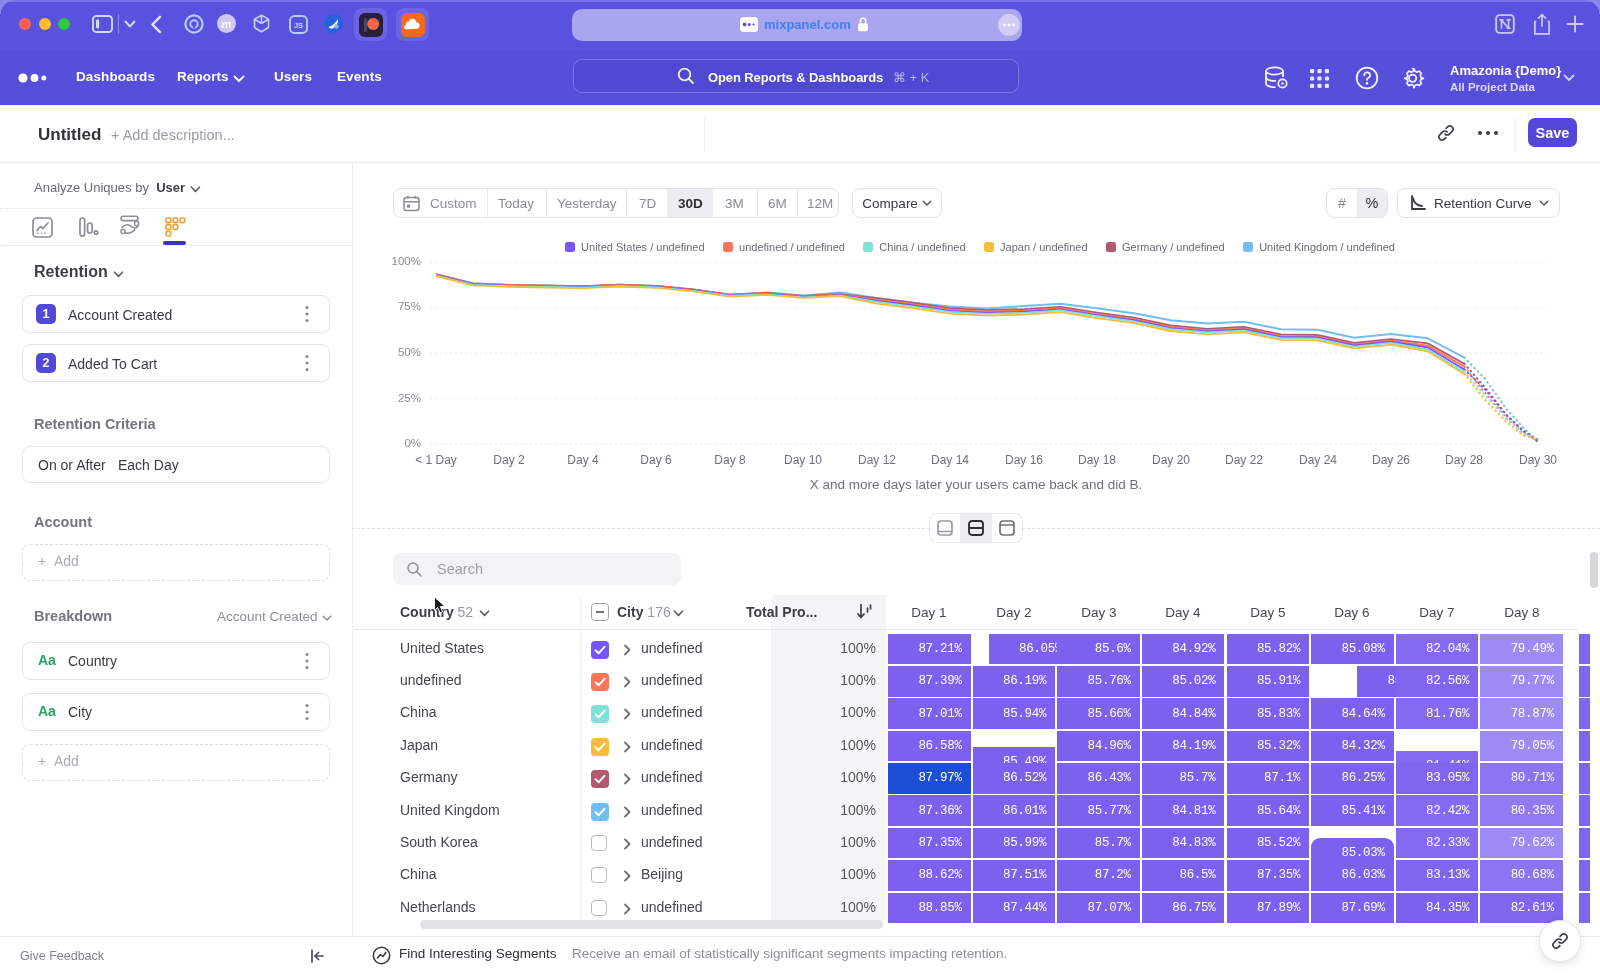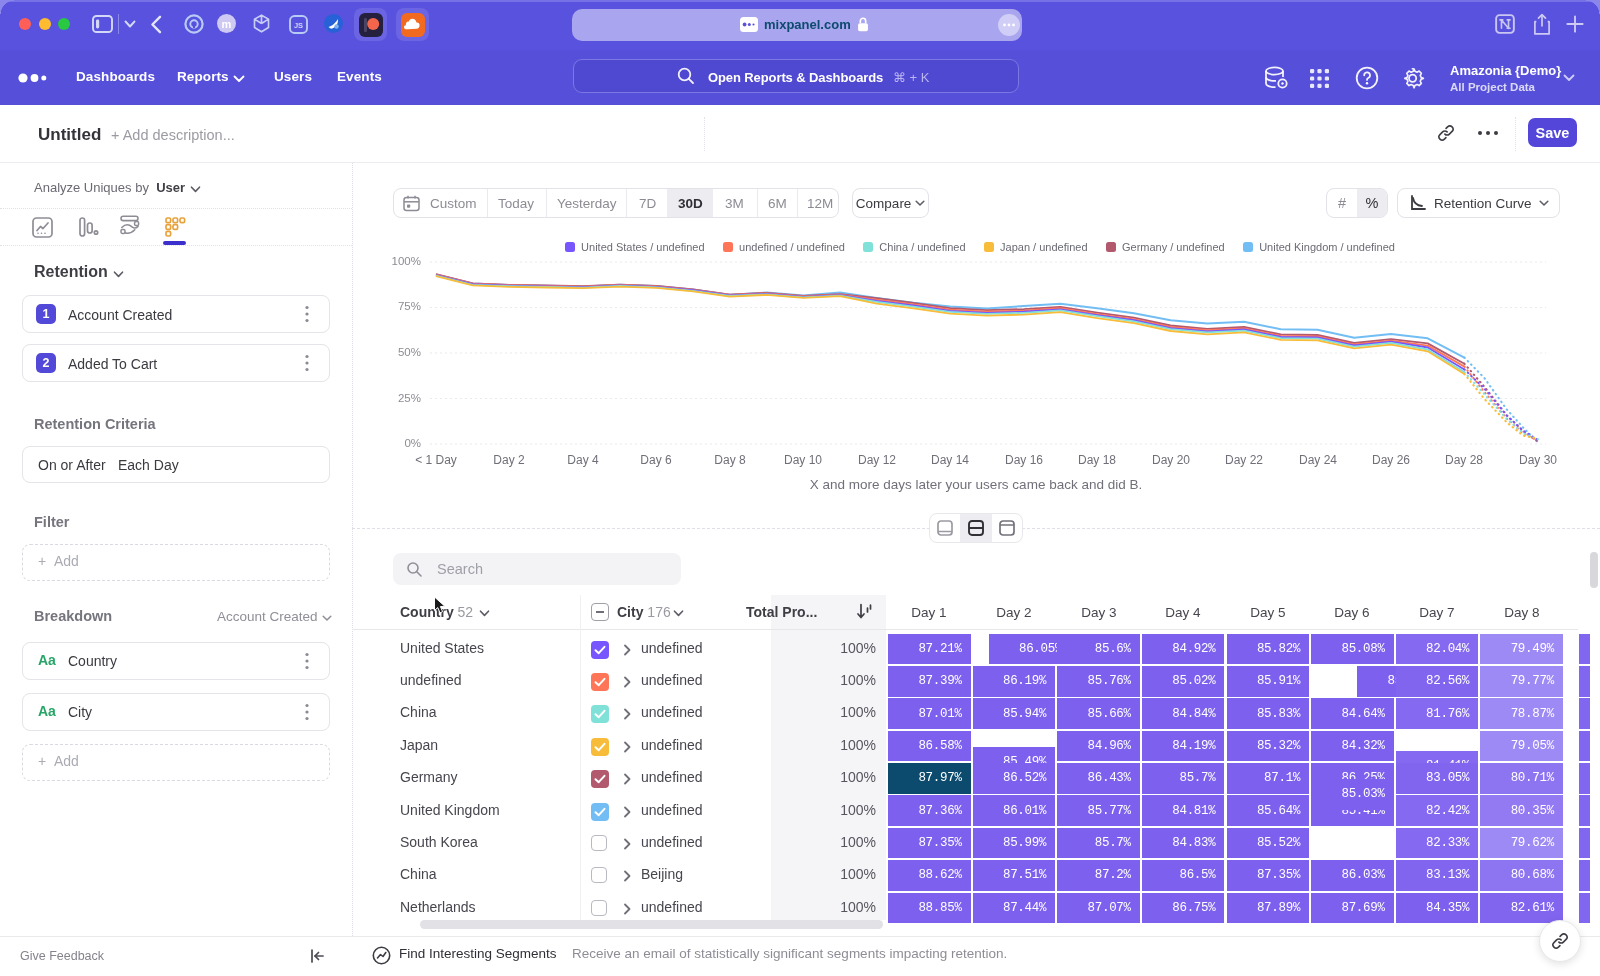--- a/index.html
+++ b/index.html
@@ -69,21 +69,21 @@
     <path d="M5 17.5 q-1.8-.3-1.8-2.2 q0-1.9 2-2.1 q.3-4 2.3-4 l.8.3 q1-3.4 4-3.4 q3.8 0 4.4 4.2 q2.6-.4 3.3 1.9 q.7 2.2-1 4 q-.8.8-2 .8 L7 17.6 Z" fill="#fff"></path>
   </svg>
 
 <div class="abs" style="left:572px;top:9px;width:450px;height:32px;border-radius:10px;background:#A9A5EE;"></div>
 <div class="abs" style="left:740px;top:17px;width:18px;height:15px;border-radius:3.5px;background:#fff;"></div>
 <svg class="ic" style="left:740px;top:17px" width="18" height="15" viewBox="0 0 18 15">
     <circle cx="4.6" cy="7.5" r="1.9" fill="#5A52DC"></circle>
     <circle cx="9.3" cy="7.5" r="1.5" fill="#5A52DC"></circle>
     <circle cx="13.5" cy="7.5" r="1.1" fill="#5A52DC"></circle>
   </svg>
-<div class="abs" style="left:764px;top:17px;color:#0c4a6e;font-weight:700;font-size:13px;">mixpanel.com</div>
+<div class="abs" style="left:764px;top:17px;color:#3b82f6;font-weight:700;font-size:13px;">mixpanel.com</div>
 <svg class="ic" style="left:856px;top:16px" width="14" height="17" viewBox="0 0 15 19">
     <rect x="2" y="8" width="11" height="9" rx="2" fill="#fff"></rect>
     <path d="M4.5 8 V5.5 a3 3 0 0 1 6 0 V8" fill="none" stroke="#fff" stroke-width="1.8"></path>
   </svg>
 <div class="abs" style="left:998px;top:14px;width:22px;height:22px;border-radius:50%;background:rgba(255,255,255,0.45);"></div>
 <svg class="ic" style="left:998px;top:14px" width="22" height="22" viewBox="0 0 22 22">
     <circle cx="6.5" cy="11" r="1.4" fill="#fff"></circle>
     <circle cx="11" cy="11" r="1.4" fill="#fff"></circle>
     <circle cx="15.5" cy="11" r="1.4" fill="#fff"></circle>
   </svg>
@@ -239,21 +239,21 @@
     <circle cx="2" cy="2.5" r="1.6" fill="#8a8a92"></circle>
     <circle cx="2" cy="9" r="1.6" fill="#8a8a92"></circle>
     <circle cx="2" cy="15.5" r="1.6" fill="#8a8a92"></circle>
   </svg>
 
 <div class="abs" style="left:34px;top:416px;font-size:14.5px;font-weight:700;color:#75757e;">Retention Criteria</div>
 <div class="abs" style="left:22px;top:446px;width:308px;height:37px;border:1px solid #e4e4e9;border-radius:8px;"></div>
 <div class="abs" style="left:38px;top:457px;font-size:14px;color:#3a3a40;">On or After</div>
 <div class="abs" style="left:118px;top:457px;font-size:14px;color:#3a3a40;">Each Day</div>
 
-<div class="abs" style="left:34px;top:514px;font-size:14.5px;font-weight:700;color:#75757e;">Filter</div>
+<div class="abs" style="left:34px;top:514px;font-size:14.5px;font-weight:700;color:#75757e;">Account</div>
 <div class="abs" style="left:22px;top:544px;width:308px;height:37px;border:1.5px dashed #dadae0;border-radius:8px;"></div>
 <div class="abs" style="left:38px;top:553px;font-size:14px;color:#abacb3;">+&nbsp;&nbsp;Add</div>
 
 <div class="abs" style="left:34px;top:608px;font-size:14.5px;font-weight:700;color:#75757e;">Breakdown</div>
 <div class="abs" style="left:217px;top:609px;font-size:13.5px;color:#8f8f97;">Account Created</div>
 <svg class="ic" style="left:322px;top:615px" width="10" height="7" viewBox="0 0 10 7">
     <path d="M1.2 1.2 L5 5 L8.8 1.2" fill="none" stroke="#8f8f97" stroke-width="1.5" stroke-linecap="round" stroke-linejoin="round"></path>
   </svg>
 
 <div class="abs" style="left:22px;top:642px;width:308px;height:38px;border:1px solid #e4e4e9;border-radius:8px;"></div>
@@ -293,21 +293,21 @@
 <div style="position:absolute;left:232px;top:0;width:1px;height:28px;background:#e9e9ee;"></div>
 <span style="position:absolute;left:245px;top:7px;">7D</span>
 <div style="position:absolute;left:273px;top:0;width:46px;height:28px;background:#ededf1;"></div>
 <span style="position:absolute;left:284px;top:7px;color:#2f2f36;font-weight:700;">30D</span>
 <span style="position:absolute;left:331px;top:7px;">3M</span>
 <div style="position:absolute;left:363px;top:0;width:1px;height:28px;background:#e9e9ee;"></div>
 <span style="position:absolute;left:374px;top:7px;">6M</span>
 <div style="position:absolute;left:403px;top:0;width:1px;height:28px;background:#e9e9ee;"></div>
 <span style="position:absolute;left:413px;top:7px;">12M</span>
 </div>
-<div class="abs" style="left:852px;top:188px;width:77px;height:30px;border:1px solid #e2e2e8;border-radius:8px;display:flex;align-items:center;justify-content:center;font-size:13.5px;color:#3a3a40;">Compare&nbsp;<svg width="10" height="7" viewBox="0 0 10 7">
+<div class="abs" style="left:852px;top:188px;width:90px;height:30px;border:1px solid #e2e2e8;border-radius:8px;display:flex;align-items:center;justify-content:center;font-size:13.5px;color:#3a3a40;">Compare&nbsp;<svg width="10" height="7" viewBox="0 0 10 7">
       <path d="M1.2 1.2 L5 5 L8.8 1.2" fill="none" stroke="#5c5c64" stroke-width="1.5" stroke-linecap="round" stroke-linejoin="round"></path>
     </svg></div>
 
 <div class="abs" style="left:1326px;top:188px;width:62px;height:30px;border:1px solid #e2e2e8;border-radius:8px;overflow:hidden;display:flex;">
 <span style="width:31px;display:flex;align-items:center;justify-content:center;color:#8c8c94;font-size:14.5px;">#</span>
 <span style="width:31px;display:flex;align-items:center;justify-content:center;background:#ededf1;color:#2f2f36;font-size:14.5px;">%</span>
 </div>
 <div class="abs" style="left:1397px;top:188px;width:163px;height:30px;border:1px solid #e2e2e8;border-radius:8px;display:flex;align-items:center;font-size:13.5px;color:#3a3a40;">
 <svg style="margin:0 8px 0 12px" width="16" height="16" viewBox="0 0 16 16">
       <path d="M2 1 V14 H15" fill="none" stroke="#3a3a40" stroke-width="1.8" stroke-linecap="round"></path>
@@ -499,21 +499,21 @@
 <div style="position:absolute;left:1578.5px;top:730.6px;width:11px;height:30.8px;background:#8166ef;"></div>
 <div style="position:absolute;left:400px;top:769.2px;font-size:14px;color:#46464e;">Germany</div>
 <div style="position:absolute;left:591px;top:770.2px;width:18px;height:18px;border-radius:4px;background:#B2596E;"><svg width="18" height="18" viewBox="0 0 18 18">
       <path d="M4.5 9.2 L7.7 12.2 L13.5 5.8" fill="none" stroke="#fff" stroke-width="2" stroke-linecap="round" stroke-linejoin="round"></path>
     </svg></div>
 <svg style="position:absolute;left:621px;top:773.2px" width="12" height="12" viewBox="0 0 12 12">
     <path d="M4 1.5 L8.5 6 L4 10.5" fill="none" stroke="#6f6f78" stroke-width="1.8" stroke-linecap="round" stroke-linejoin="round"></path>
   </svg>
 <div style="position:absolute;left:641px;top:769.2px;font-size:14px;color:#46464e;">undefined</div>
 <div style="position:absolute;left:771px;top:769.2px;width:105px;text-align:right;font-size:14px;color:#55555e;">100%</div>
-<div class="pc" style="left:888.0px;top:763.0px;background:#0c4a6e;">87.97%</div>
+<div class="pc" style="left:888.0px;top:763.0px;background:#1d4ed8;">87.97%</div>
 <div class="pc" style="left:972.6px;top:763.0px;background:#7d61ee;">86.52%</div>
 <div class="pc" style="left:1057.2px;top:763.0px;background:#7d61ee;">86.43%</div>
 <div class="pc" style="left:1141.9px;top:763.0px;background:#7d61ee;">85.7%</div>
 <div class="pc" style="left:1226.5px;top:763.0px;background:#7d61ee;">87.1%</div>
 <div class="pc" style="left:1311.1px;top:763.0px;background:#7d61ee;">86.25%</div>
 <div class="pc" style="left:1395.7px;top:763.0px;background:#8165ef;">83.05%</div>
 <div class="pc" style="left:1480.3px;top:763.0px;background:#8d74f1;">80.71%</div>
 <div style="position:absolute;left:1578.5px;top:763.0px;width:11px;height:30.8px;background:#8166ef;"></div>
 <div style="position:absolute;left:400px;top:801.5px;font-size:14px;color:#46464e;">United Kingdom</div>
 <div style="position:absolute;left:591px;top:802.5px;width:18px;height:18px;border-radius:4px;background:#72BEF4;"><svg width="18" height="18" viewBox="0 0 18 18">
@@ -538,21 +538,21 @@
 <svg style="position:absolute;left:621px;top:837.9px" width="12" height="12" viewBox="0 0 12 12">
     <path d="M4 1.5 L8.5 6 L4 10.5" fill="none" stroke="#6f6f78" stroke-width="1.8" stroke-linecap="round" stroke-linejoin="round"></path>
   </svg>
 <div style="position:absolute;left:641px;top:833.9px;font-size:14px;color:#46464e;">undefined</div>
 <div style="position:absolute;left:771px;top:833.9px;width:105px;text-align:right;font-size:14px;color:#55555e;">100%</div>
 <div class="pc" style="left:888.0px;top:827.7px;background:#7d61ee;">87.35%</div>
 <div class="pc" style="left:972.6px;top:827.7px;background:#7d61ee;">85.99%</div>
 <div class="pc" style="left:1057.2px;top:827.7px;background:#7d61ee;">85.7%</div>
 <div class="pc" style="left:1141.9px;top:827.7px;background:#7d61ee;">84.83%</div>
 <div class="pc" style="left:1226.5px;top:827.7px;background:#7d61ee;">85.52%</div>
-<div class="pc" style="left:1311.1px;top:779px;background:#7d61ee;border-radius:9px;">85.03%</div>
+<div class="pc" style="left:1311.1px;top:838px;background:#7d61ee;border-radius:9px;">85.03%</div>
 <div class="pc" style="left:1395.7px;top:827.7px;background:#8569f0;">82.33%</div>
 <div class="pc" style="left:1480.3px;top:827.7px;background:#9e8af4;">79.62%</div>
 <div style="position:absolute;left:1578.5px;top:827.7px;width:11px;height:30.8px;background:#8166ef;"></div>
 <div style="position:absolute;left:400px;top:866.3px;font-size:14px;color:#46464e;">China</div>
 <div style="position:absolute;left:591px;top:867.3px;width:16px;height:16px;border-radius:4px;border:1.5px solid #b9b9c1;background:#fff;"></div>
 <svg style="position:absolute;left:621px;top:870.3px" width="12" height="12" viewBox="0 0 12 12">
     <path d="M4 1.5 L8.5 6 L4 10.5" fill="none" stroke="#6f6f78" stroke-width="1.8" stroke-linecap="round" stroke-linejoin="round"></path>
   </svg>
 <div style="position:absolute;left:641px;top:866.3px;font-size:14px;color:#46464e;">Beijing</div>
 <div style="position:absolute;left:771px;top:866.3px;width:105px;text-align:right;font-size:14px;color:#55555e;">100%</div>

